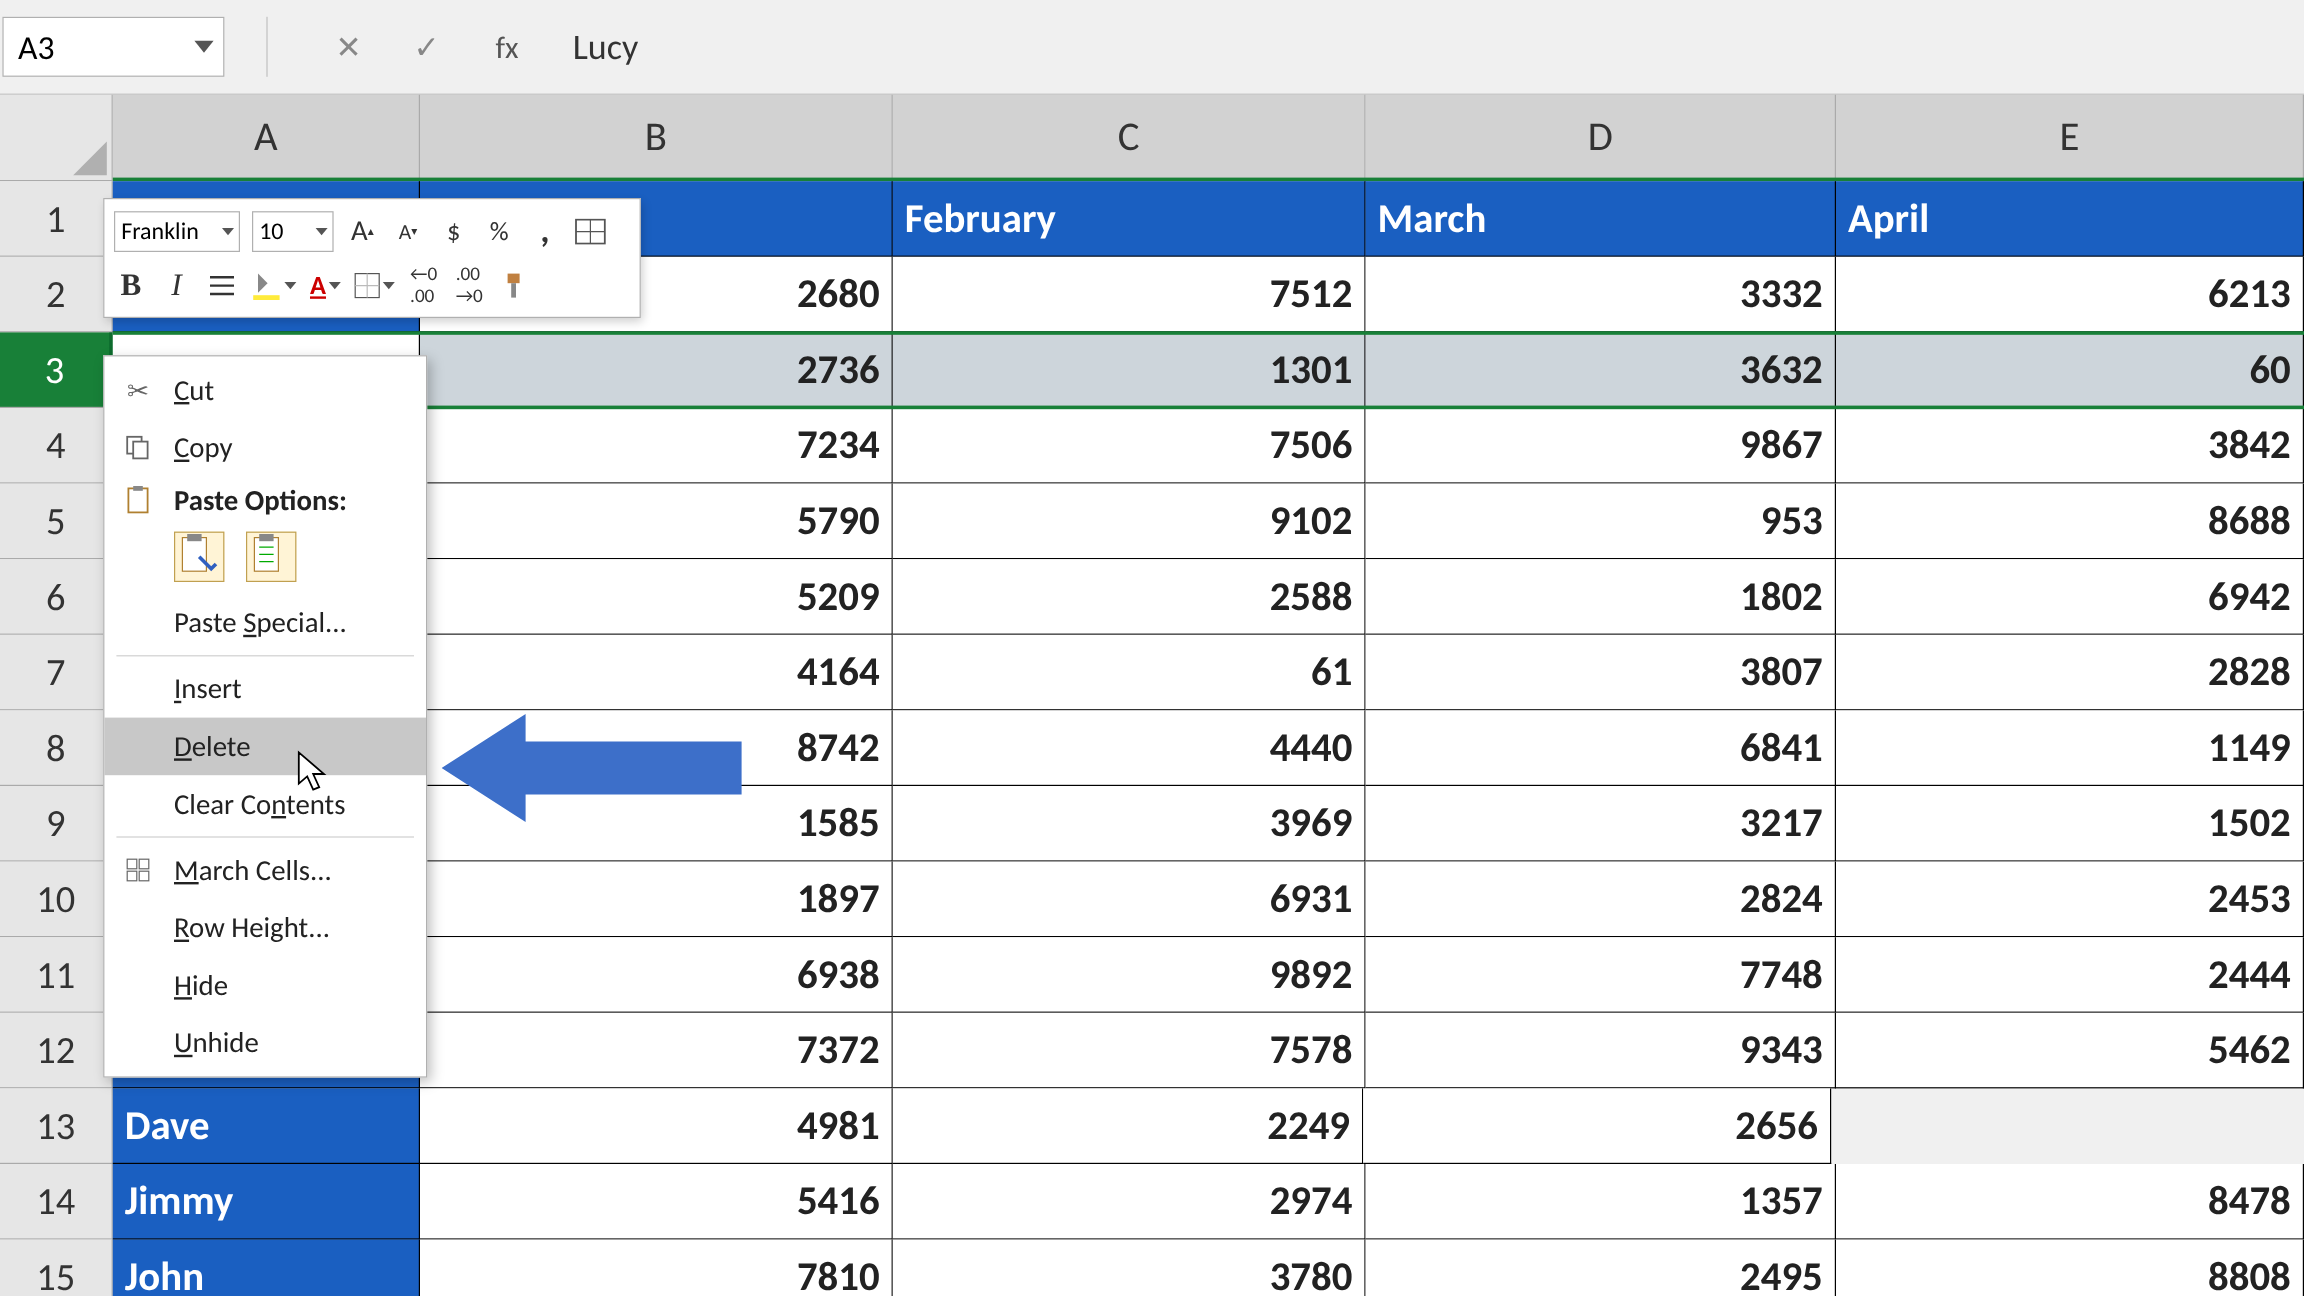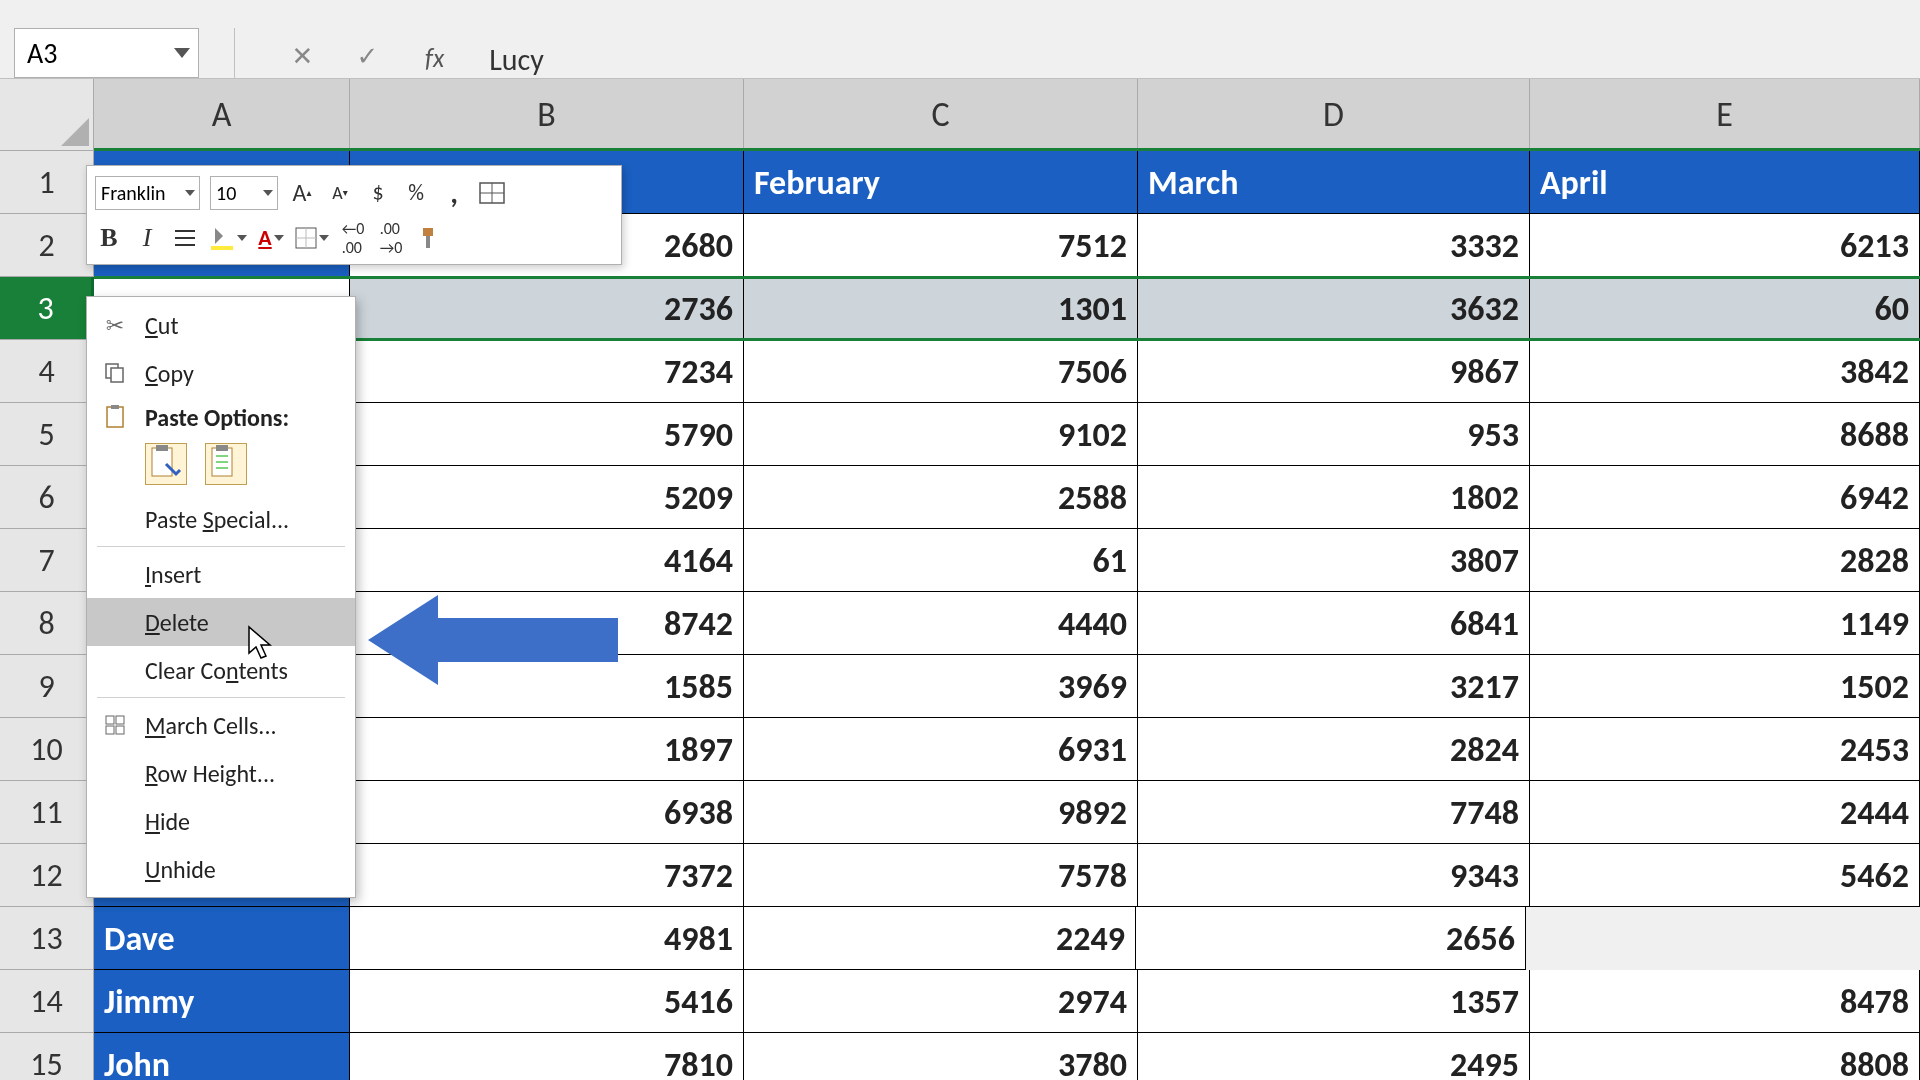--- a/index.html
+++ b/index.html
@@ -9,22 +9,22 @@
       overflow: hidden;
       width: 1920px;
       height: 1080px;
       position: relative;
     }
     
     .formula-bar {
       height: 79px;
       background: #f0f0f0;
       display: flex;
-      align-items: flex-end;
-      padding-left: 14px;
+      align-items: center;
+      padding-left: 2px;
       border-bottom: 1px solid #c0c0c0;
     }
     .name-box {
       width: 185px;
       height: 50px;
       background: white;
       border: 1px solid #b0b0b0;
       display: flex;
       align-items: center;
       padding: 0 12px;
@@ -51,21 +51,20 @@
       width: 45px;
       height: 45px;
       display: flex;
       align-items: center;
       justify-content: center;
       color: #888;
       font-size: 26px;
       margin: 0 10px;
     }
     .fx-label {
-      font-style: italic;
       font-size: 26px;
       color: #555;
       margin: 4px 25px;
     }
     .fb-value {
       font-size: 30px;
       color: #333;
       margin-left: 20px;
     }
     
@@ -179,21 +178,21 @@
       width: 1826px;
       height: 65px;
       border-top: 3px solid #188038;
       border-bottom: 3px solid #188038;
       pointer-events: none;
     }
     
     .mini-toolbar {
       position: absolute;
       left: 86px; top: 165px;
-      width: 536px;
+      width: 448px;
       height: 100px;
       background: white;
       border: 1px solid #b0b0b0;
       box-shadow: 2px 3px 8px rgba(0,0,0,0.2);
       z-index: 20;
       display: flex;
       flex-direction: column;
       padding: 4px 8px;
     }
     .mt-row {

